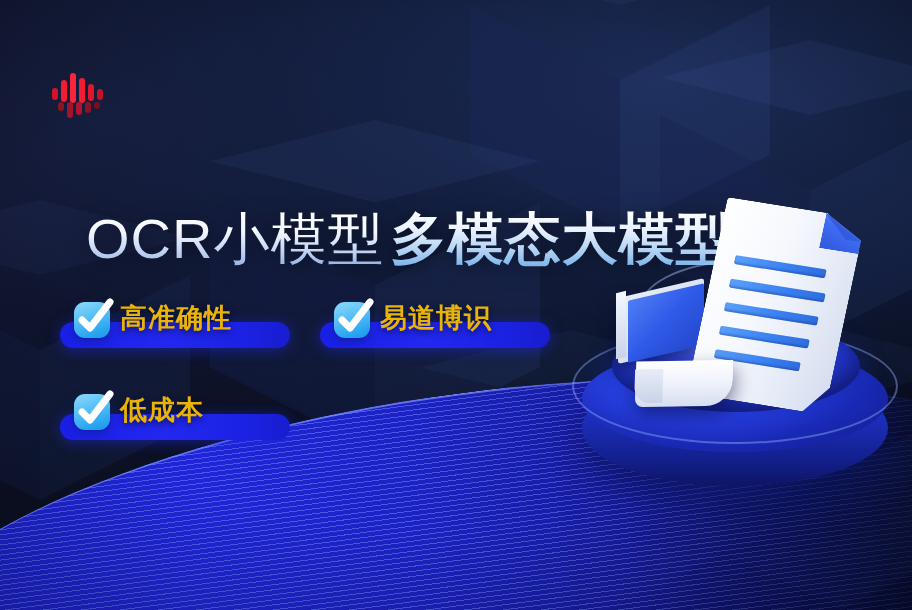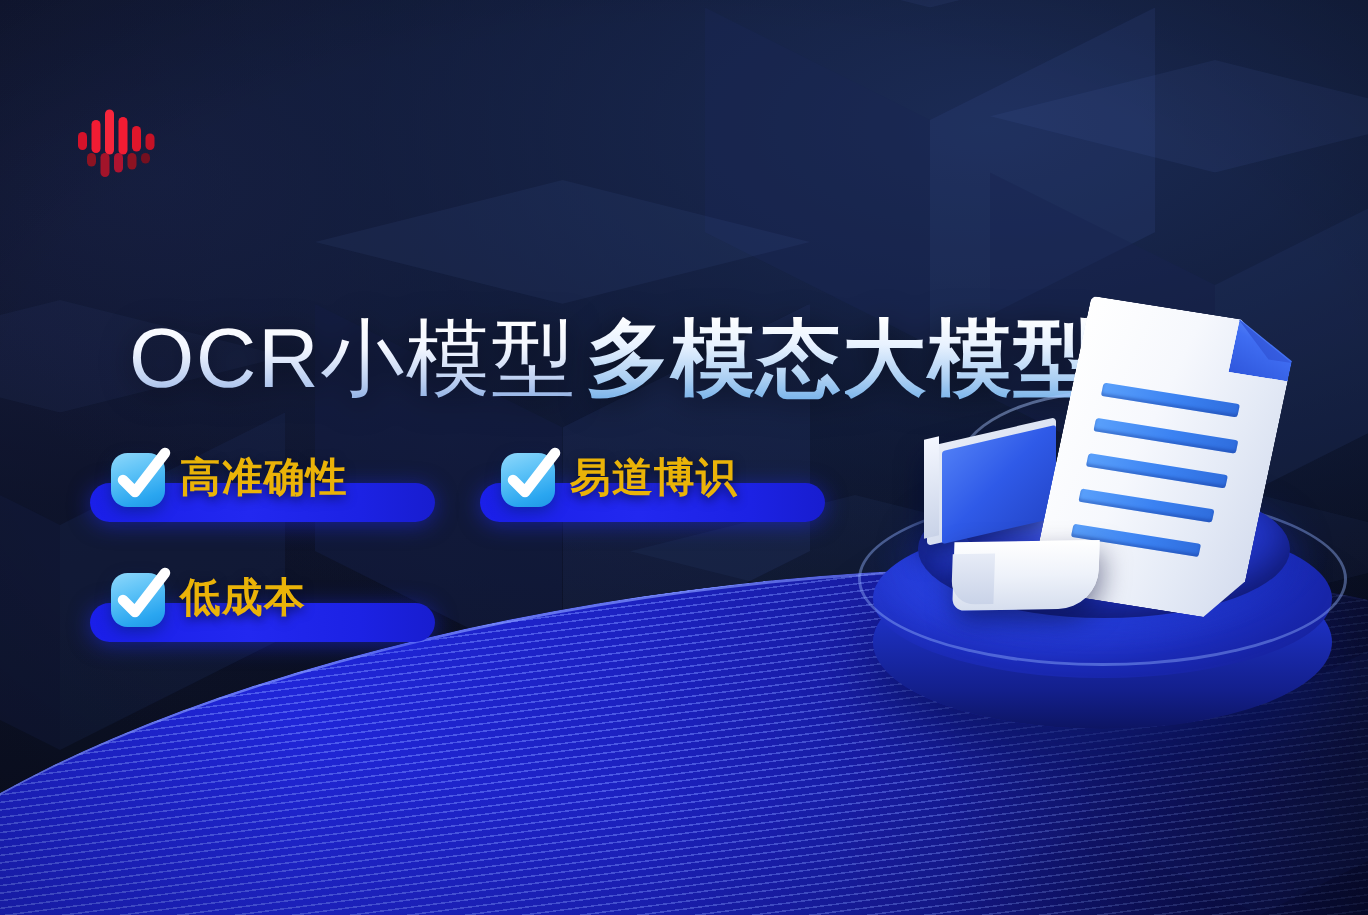--- a/index.html
+++ b/index.html
@@ -315,21 +315,21 @@
         <div class="pill" style="width:230px;"></div>
         <div class="chk">
           <svg width="48" height="48" viewBox="0 0 48 48" aria-hidden="true">
             <path d="M12 26 L20 34 L40 8" fill="none" stroke="#ffffff" stroke-width="7" stroke-linecap="round" stroke-linejoin="round"></path>
           </svg>
         </div>
         <div class="lbl">易道博识</div>
       </div>
     </div>
 
-    <div class="badge-row" style="margin-top:16px;">
+    <div class="badge-row" style="margin-top:28px;">
       <div class="badge" style="left:0;">
         <div class="pill" style="width:230px;"></div>
         <div class="chk">
           <svg width="48" height="48" viewBox="0 0 48 48" aria-hidden="true">
             <path d="M12 26 L20 34 L40 8" fill="none" stroke="#ffffff" stroke-width="7" stroke-linecap="round" stroke-linejoin="round"></path>
           </svg>
         </div>
         <div class="lbl">低成本</div>
       </div>
     </div>

